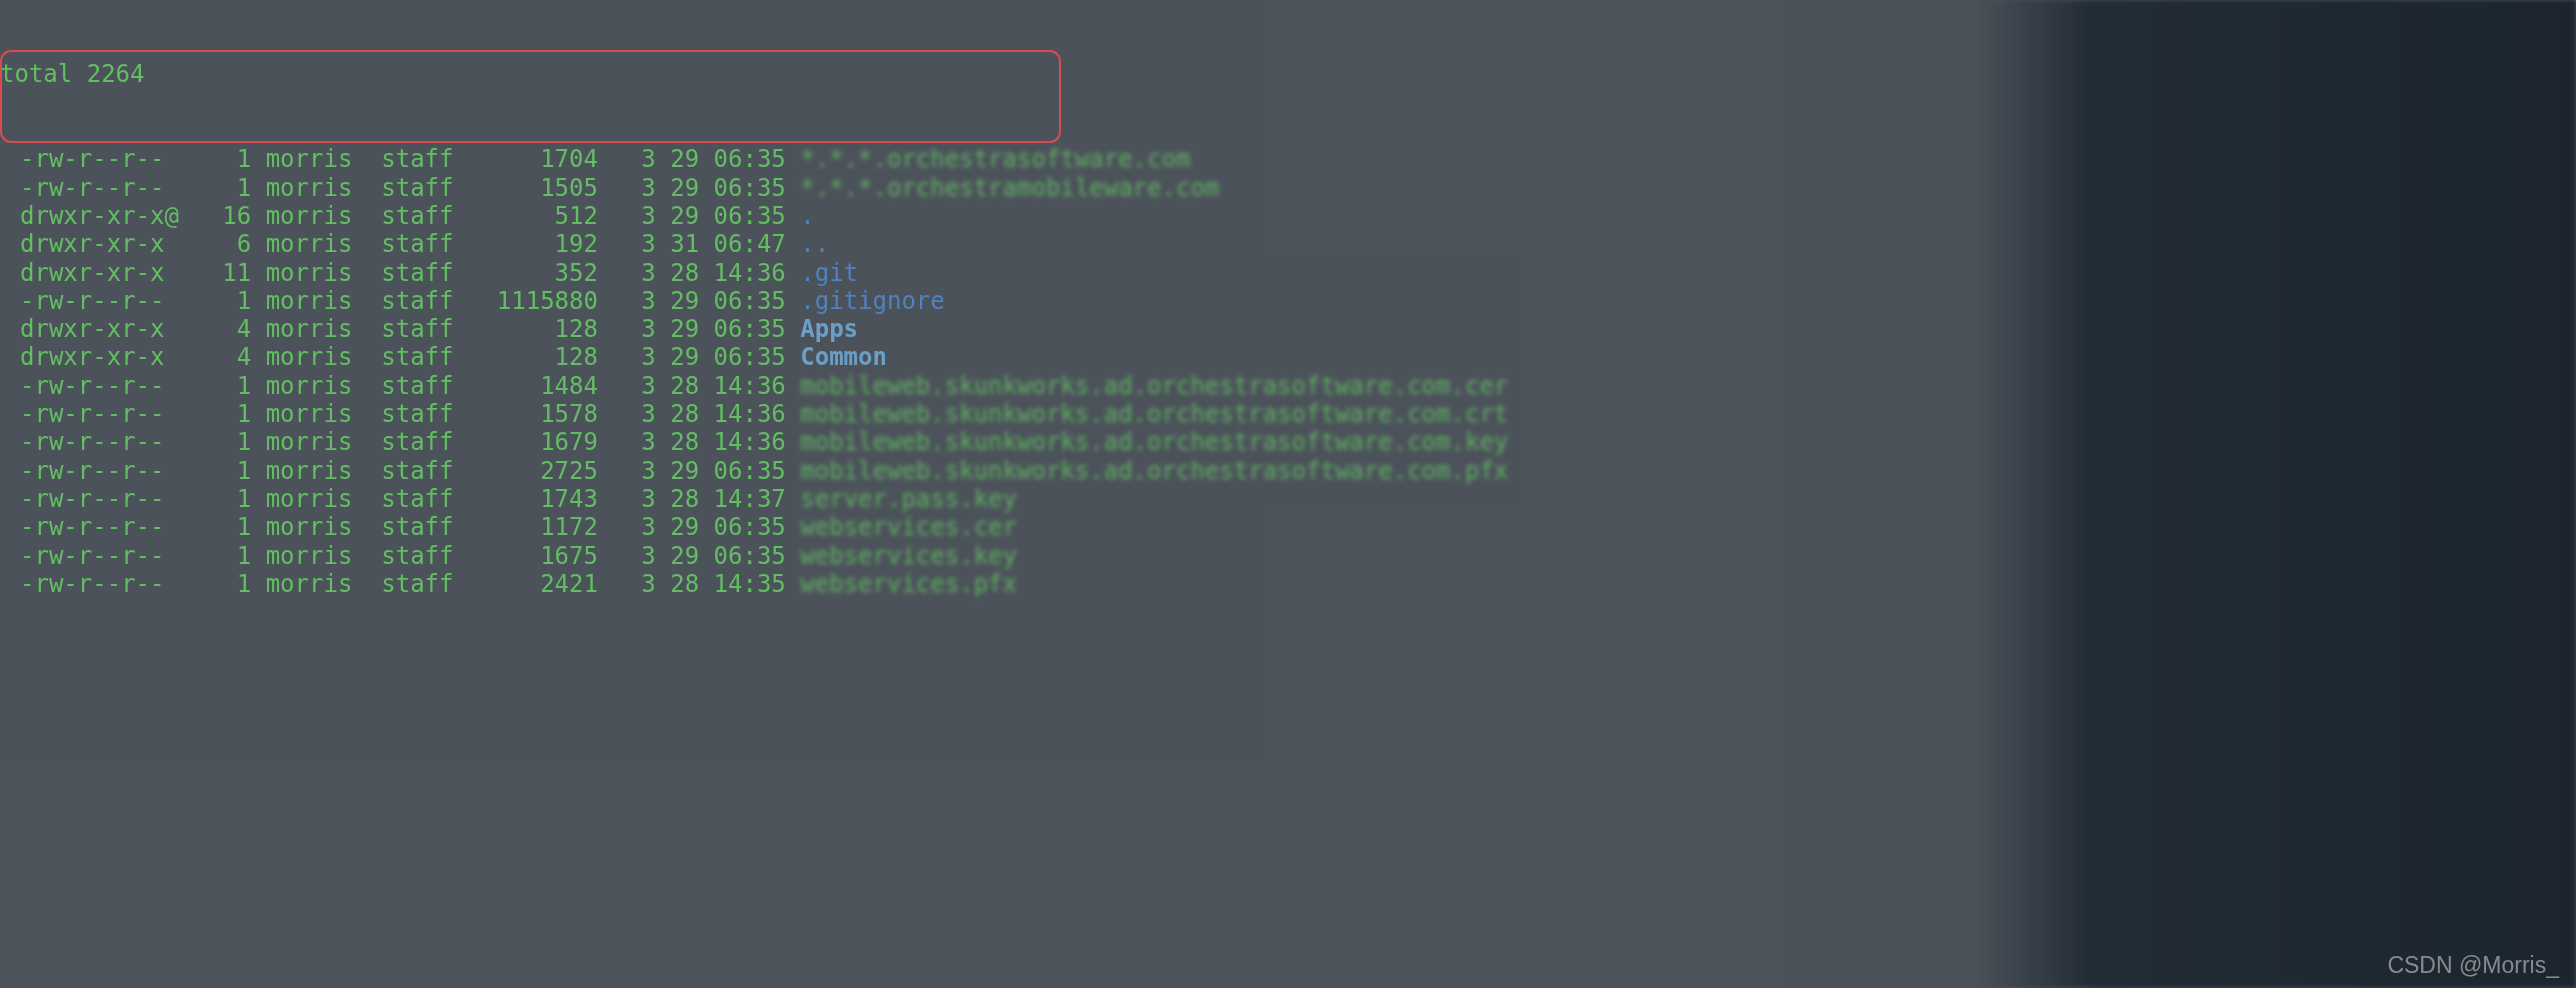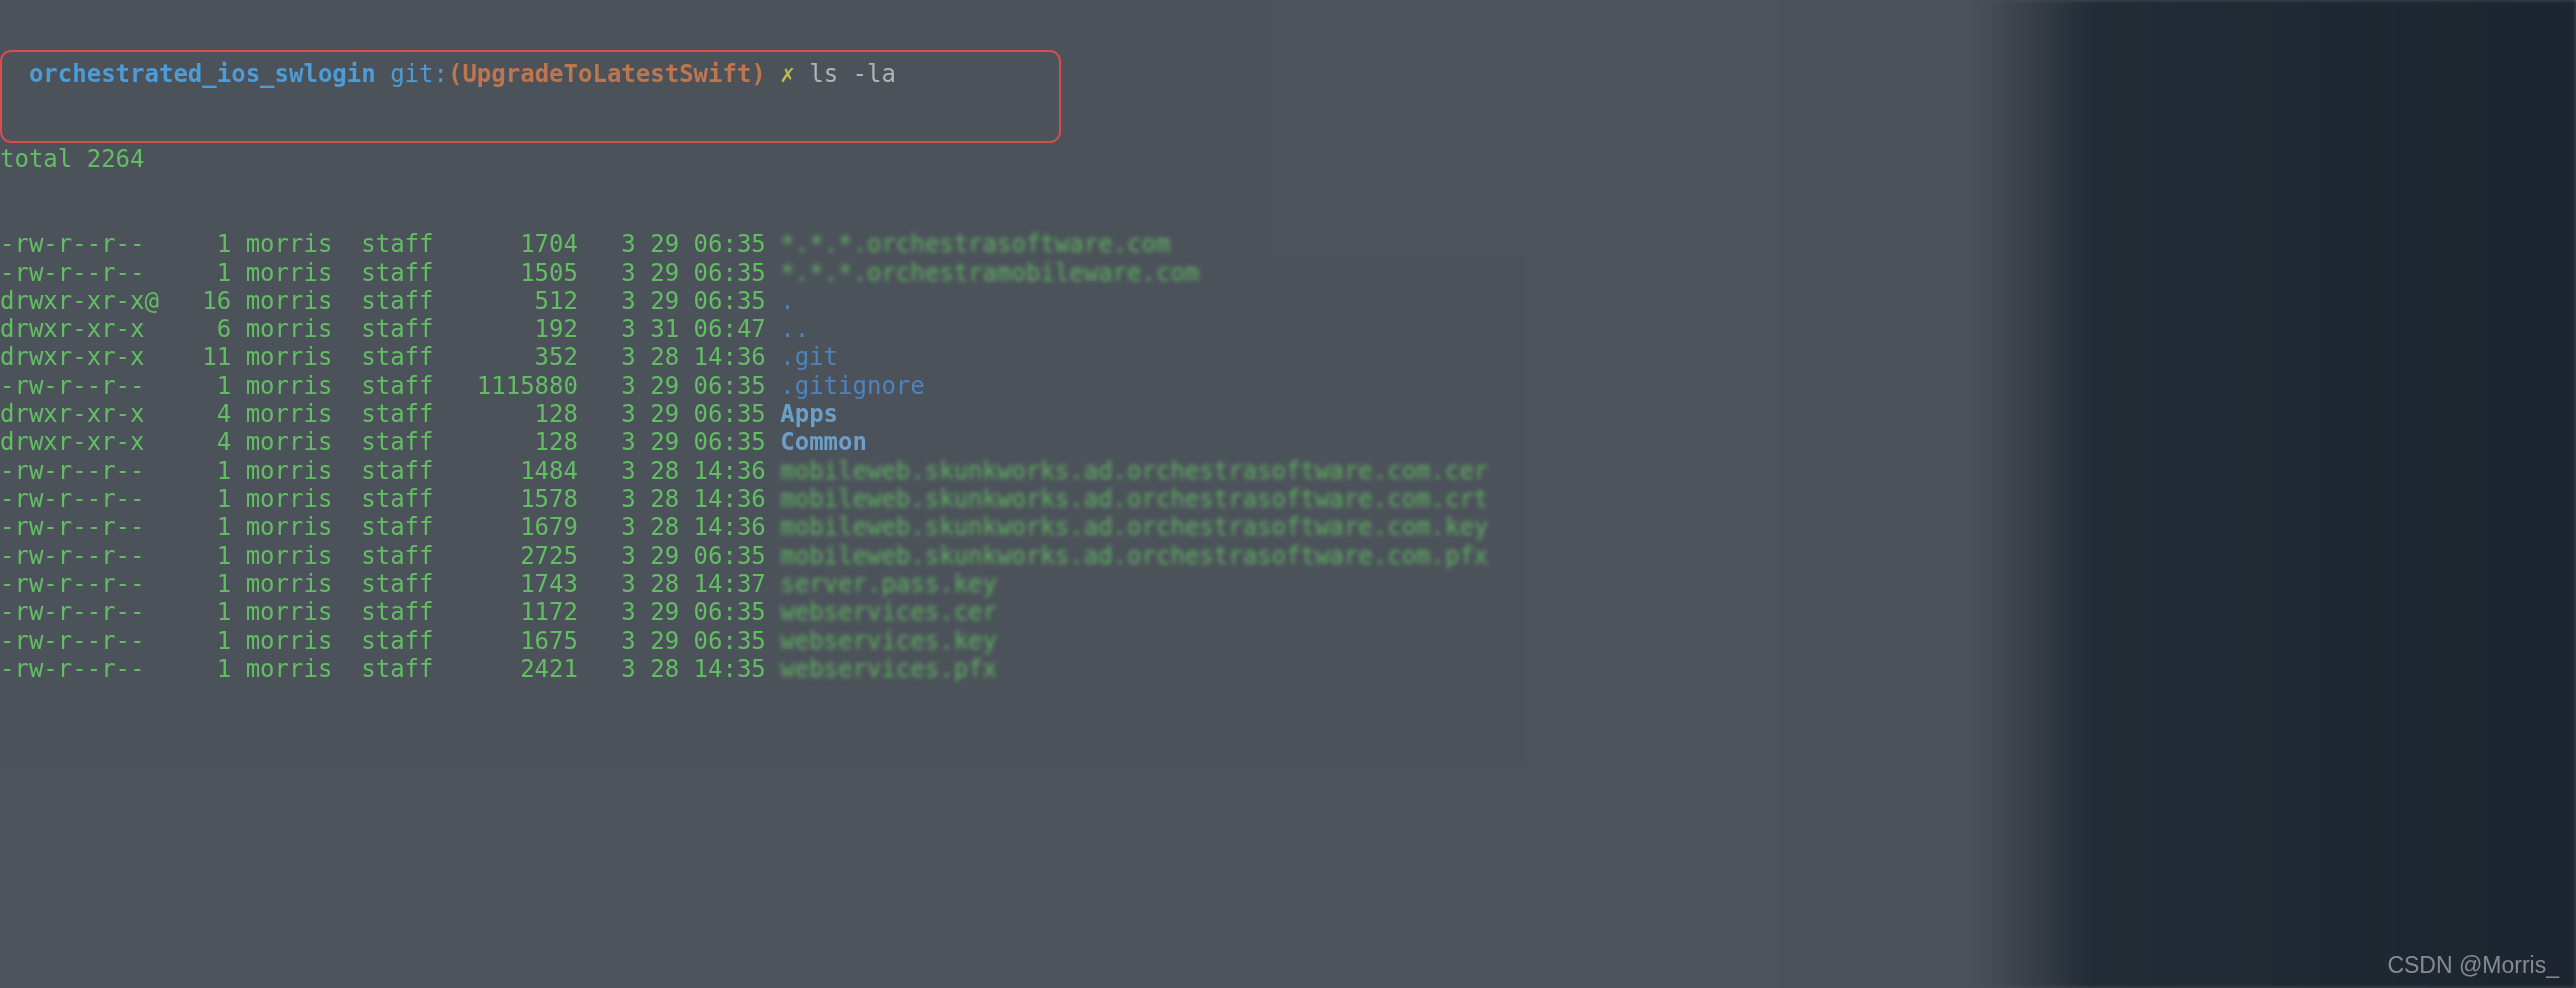--- a/index.html
+++ b/index.html
@@ -33,21 +33,21 @@
     filter: blur(1.9px);
     pointer-events: none;
   }
   .prompt-line { color: #4dd84d; }
   .prompt-dir { color: #2aa6ff; font-weight: 600; }
   .prompt-git { color: #2aa6ff; }
   .prompt-branch { color: #d86b2b; font-weight: 600; }
   .prompt-x { color: #d8d82b; font-weight: 600; }
   .cmd { color: #c8c8c8; }
   .total { color: #4dd84d; }
-  .row { color: #4dd84d; }
+  .row { color: #4dd84d; padding-left: 20px; }
   .fname-hidden { color: #2d7edb; }
   .fname-dir { color: #5aa9e6; font-weight: 700; }
   .fname-file { color: #4dd84d; }
   .highlight-box {
     position: absolute;
     border: 2.8px solid #ff2b2b;
     border-radius: 11.2px;
     pointer-events: none;
   }
   .watermark {
@@ -65,21 +65,20 @@
     height: 26px;
     background: rgba(200,200,200,0.5);
     vertical-align: text-bottom;
   }
   .obscured { filter: blur(1.9px); opacity: 0.85; }
 </style>
 </head>
 <body>
 
 <div class="terminal">
-  <div class="prompt-line">  <span class="prompt-dir">orchestrated_ios_swlogin</span> <span class="prompt-git">git:</span><span class="prompt-branch">(UpgradeToLatestSwift)</span> <span class="prompt-x">✗</span> <span class="cmd">ls -la</span></div>
   <div class="total">total 2264</div>
   <div id="rows"><div class="row">-rw-r--r--     1 morris  staff      1704   3 29 06:35 <span class="fname-file obscured">*.*.*.orchestrasoftware.com</span></div><div class="row">-rw-r--r--     1 morris  staff      1505   3 29 06:35 <span class="fname-file obscured">*.*.*.orchestramobileware.com</span></div><div class="row">drwxr-xr-x@   16 morris  staff       512   3 29 06:35 <span class="fname-hidden">.</span></div><div class="row">drwxr-xr-x     6 morris  staff       192   3 31 06:47 <span class="fname-hidden">..</span></div><div class="row">drwxr-xr-x    11 morris  staff       352   3 28 14:36 <span class="fname-hidden">.git</span></div><div class="row">-rw-r--r--     1 morris  staff   1115880   3 29 06:35 <span class="fname-hidden">.gitignore</span></div><div class="row">drwxr-xr-x     4 morris  staff       128   3 29 06:35 <span class="fname-dir">Apps</span></div><div class="row">drwxr-xr-x     4 morris  staff       128   3 29 06:35 <span class="fname-dir">Common</span></div><div class="row">-rw-r--r--     1 morris  staff      1484   3 28 14:36 <span class="fname-file obscured">mobileweb.skunkworks.ad.orchestrasoftware.com.cer</span></div><div class="row">-rw-r--r--     1 morris  staff      1578   3 28 14:36 <span class="fname-file obscured">mobileweb.skunkworks.ad.orchestrasoftware.com.crt</span></div><div class="row">-rw-r--r--     1 morris  staff      1679   3 28 14:36 <span class="fname-file obscured">mobileweb.skunkworks.ad.orchestrasoftware.com.key</span></div><div class="row">-rw-r--r--     1 morris  staff      2725   3 29 06:35 <span class="fname-file obscured">mobileweb.skunkworks.ad.orchestrasoftware.com.pfx</span></div><div class="row">-rw-r--r--     1 morris  staff      1743   3 28 14:37 <span class="fname-file obscured">server.pass.key</span></div><div class="row">-rw-r--r--     1 morris  staff      1172   3 29 06:35 <span class="fname-file obscured">webservices.cer</span></div><div class="row">-rw-r--r--     1 morris  staff      1675   3 29 06:35 <span class="fname-file obscured">webservices.key</span></div><div class="row">-rw-r--r--     1 morris  staff      2421   3 28 14:35 <span class="fname-file obscured">webservices.pfx</span></div></div>
 </div>
 
 <div class="highlight-box" id="hl" style="top: 50px; left: 0px; width: 1061px; height: 93px;"></div>
 <div class="overlay"></div>
 <div class="right-blur"></div>
 <div class="watermark">CSDN @Morris_</div>
 
 

